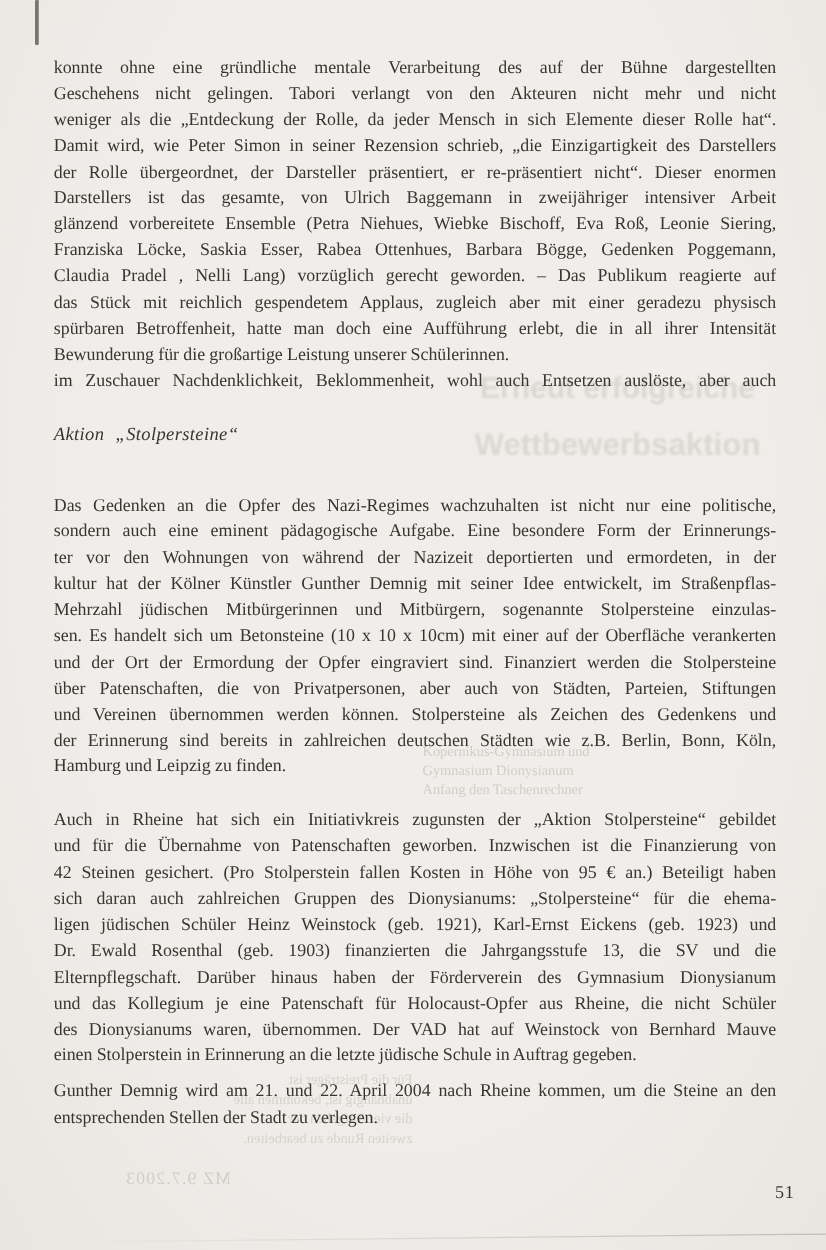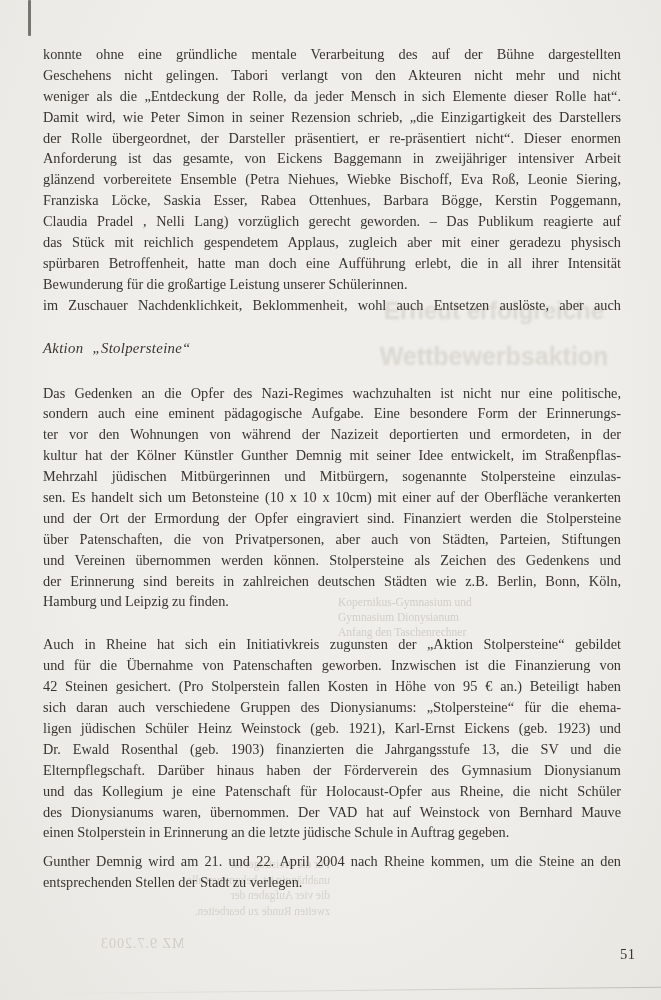--- a/index.html
+++ b/index.html
@@ -22,21 +22,21 @@
   .pline {
     text-align:justify;
     text-align-last:justify;
     height:20.9px; overflow:hidden;
     word-spacing:-0.2px;
   }
   .pline.last { text-align-last:left; }
   .section-heading {
     font-style:italic; font-weight:normal;
     font-size:14.8px; line-height:21px;
-    margin:22px 0 24px 0;
+    margin:22px 0 36px 0;
     word-spacing:5px; letter-spacing:0.3px;
   }
   .para3 { margin-top:22px; }
   .para4 { margin-top:8px; }
   .page-number {
     position:absolute; left:620px; top:946px;
     font-size:14.5px; letter-spacing:0.5px;
     z-index:2;
   }
   
@@ -103,23 +103,23 @@
     </div>
   <div class="ghost ghost-stamp">MZ 9.7.2003</div>
 
   <div class="textblock">
     <div class="para para1">
         <div class="pline">konnte ohne eine gründliche mentale Verarbeitung des auf der Bühne dargestellten</div>
         <div class="pline">Geschehens nicht gelingen. Tabori verlangt von den Akteuren nicht mehr und nicht</div>
         <div class="pline">weniger als die „Entdeckung der Rolle, da jeder Mensch in sich Elemente dieser Rolle hat“.</div>
         <div class="pline">Damit wird, wie Peter Simon in seiner Rezension schrieb, „die Einzigartigkeit des Darstellers</div>
         <div class="pline">der Rolle übergeordnet, der Darsteller präsentiert, er re-präsentiert nicht“. Dieser enormen</div>
-        <div class="pline">Anforderung ist das gesamte, von Eickens Baggemann in zweijähriger intensiver Arbeit</div>
+        <div class="pline">Darstellers ist das gesamte, von Ulrich Baggemann in zweijähriger intensiver Arbeit</div>
         <div class="pline">glänzend vorbereitete Ensemble (Petra Niehues, Wiebke Bischoff, Eva Roß, Leonie Siering,</div>
-        <div class="pline">Franziska Löcke, Saskia Esser, Rabea Ottenhues, Barbara Bögge, Kerstin Poggemann,</div>
+        <div class="pline">Franziska Löcke, Saskia Esser, Rabea Ottenhues, Barbara Bögge, Gedenken Poggemann,</div>
         <div class="pline">Claudia Pradel , Nelli Lang) vorzüglich gerecht geworden. – Das Publikum reagierte auf</div>
         <div class="pline">das Stück mit reichlich gespendetem Applaus, zugleich aber mit einer geradezu physisch</div>
         <div class="pline">spürbaren Betroffenheit, hatte man doch eine Aufführung erlebt, die in all ihrer Intensität</div>
         <div class="pline last">Bewunderung für die großartige Leistung unserer Schülerinnen.</div>
         <div class="pline">im Zuschauer Nachdenklichkeit, Beklommenheit, wohl auch Entsetzen auslöste, aber auch</div>
       </div>
     <h2 class="section-heading">Aktion „Stolpersteine“</h2>
     <div class="para para2">
         <div class="pline">Das Gedenken an die Opfer des Nazi-Regimes wachzuhalten ist nicht nur eine politische,</div>
         <div class="pline">sondern auch eine eminent pädagogische Aufgabe. Eine besondere Form der Erinnerungs-</div>
@@ -130,21 +130,21 @@
         <div class="pline">und der Ort der Ermordung der Opfer eingraviert sind. Finanziert werden die Stolpersteine</div>
         <div class="pline">über Patenschaften, die von Privatpersonen, aber auch von Städten, Parteien, Stiftungen</div>
         <div class="pline">und Vereinen übernommen werden können. Stolpersteine als Zeichen des Gedenkens und</div>
         <div class="pline">der Erinnerung sind bereits in zahlreichen deutschen Städten wie z.B. Berlin, Bonn, Köln,</div>
         <div class="pline last">Hamburg und Leipzig zu finden.</div>
       </div>
     <div class="para para3">
         <div class="pline">Auch in Rheine hat sich ein Initiativkreis zugunsten der „Aktion Stolpersteine“ gebildet</div>
         <div class="pline">und für die Übernahme von Patenschaften geworben. Inzwischen ist die Finanzierung von</div>
         <div class="pline">42 Steinen gesichert. (Pro Stolperstein fallen Kosten in Höhe von 95 € an.) Beteiligt haben</div>
-        <div class="pline">sich daran auch verschiedene Gruppen des Dionysianums: „Stolpersteine“ für die ehema-</div>
+        <div class="pline">sich daran auch zahlreichen Gruppen des Dionysianums: „Stolpersteine“ für die ehema-</div>
         <div class="pline">ligen jüdischen Schüler Heinz Weinstock (geb. 1921), Karl-Ernst Eickens (geb. 1923) und</div>
         <div class="pline">Dr. Ewald Rosenthal (geb. 1903) finanzierten die Jahrgangsstufe 13, die SV und die</div>
         <div class="pline">Elternpflegschaft. Darüber hinaus haben der Förderverein des Gymnasium Dionysianum</div>
         <div class="pline">und das Kollegium je eine Patenschaft für Holocaust-Opfer aus Rheine, die nicht Schüler</div>
         <div class="pline">des Dionysianums waren, übernommen. Der VAD hat auf Weinstock von Bernhard Mauve</div>
         <div class="pline last">einen Stolperstein in Erinnerung an die letzte jüdische Schule in Auftrag gegeben.</div>
       </div>
     <div class="para para4">
         <div class="pline">Gunther Demnig wird am 21. und 22. April 2004 nach Rheine kommen, um die Steine an den</div>
         <div class="pline last">entsprechenden Stellen der Stadt zu verlegen.</div>

